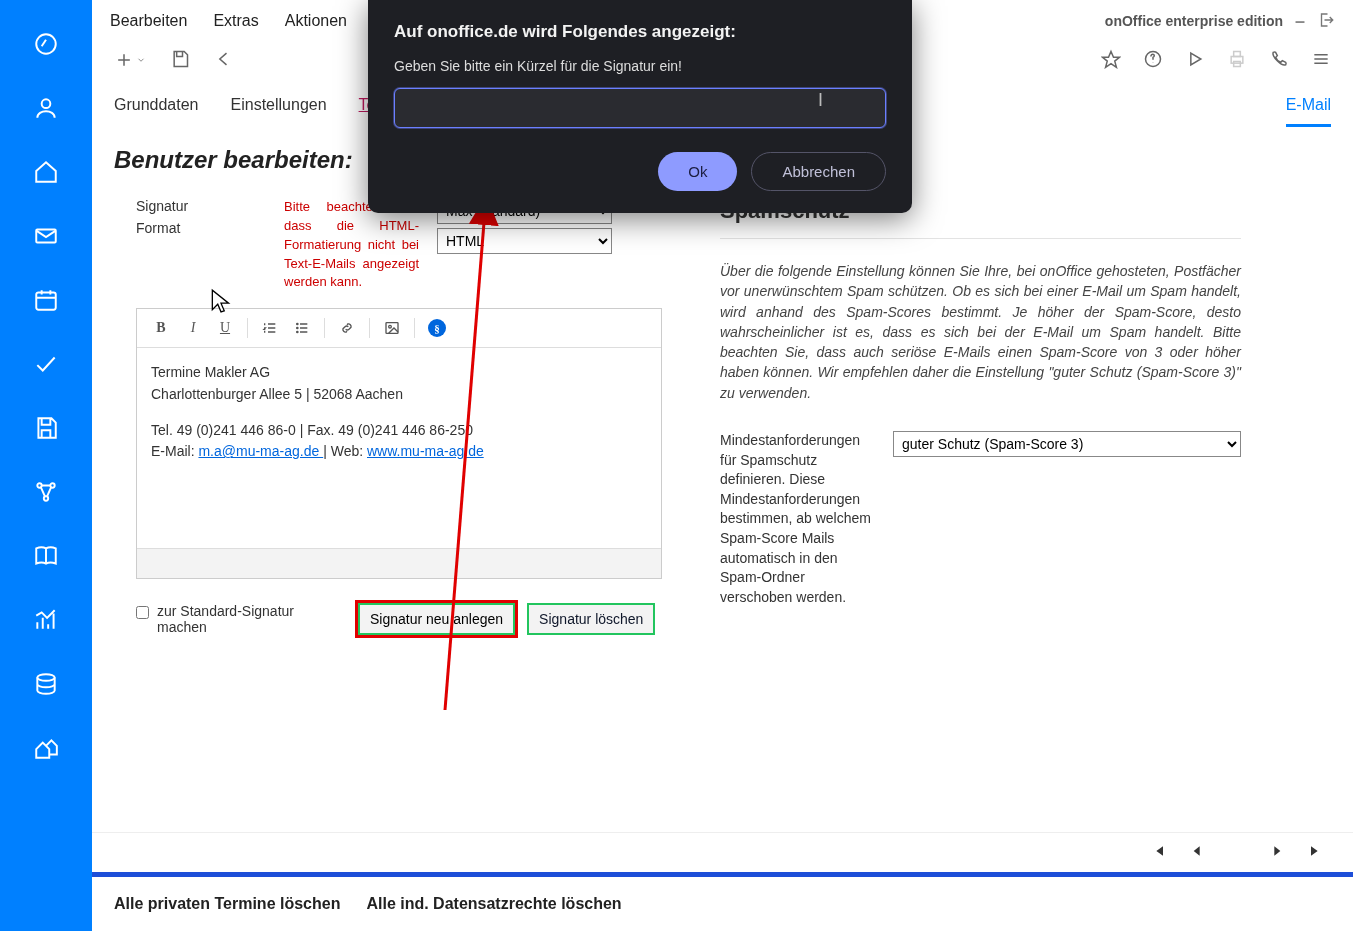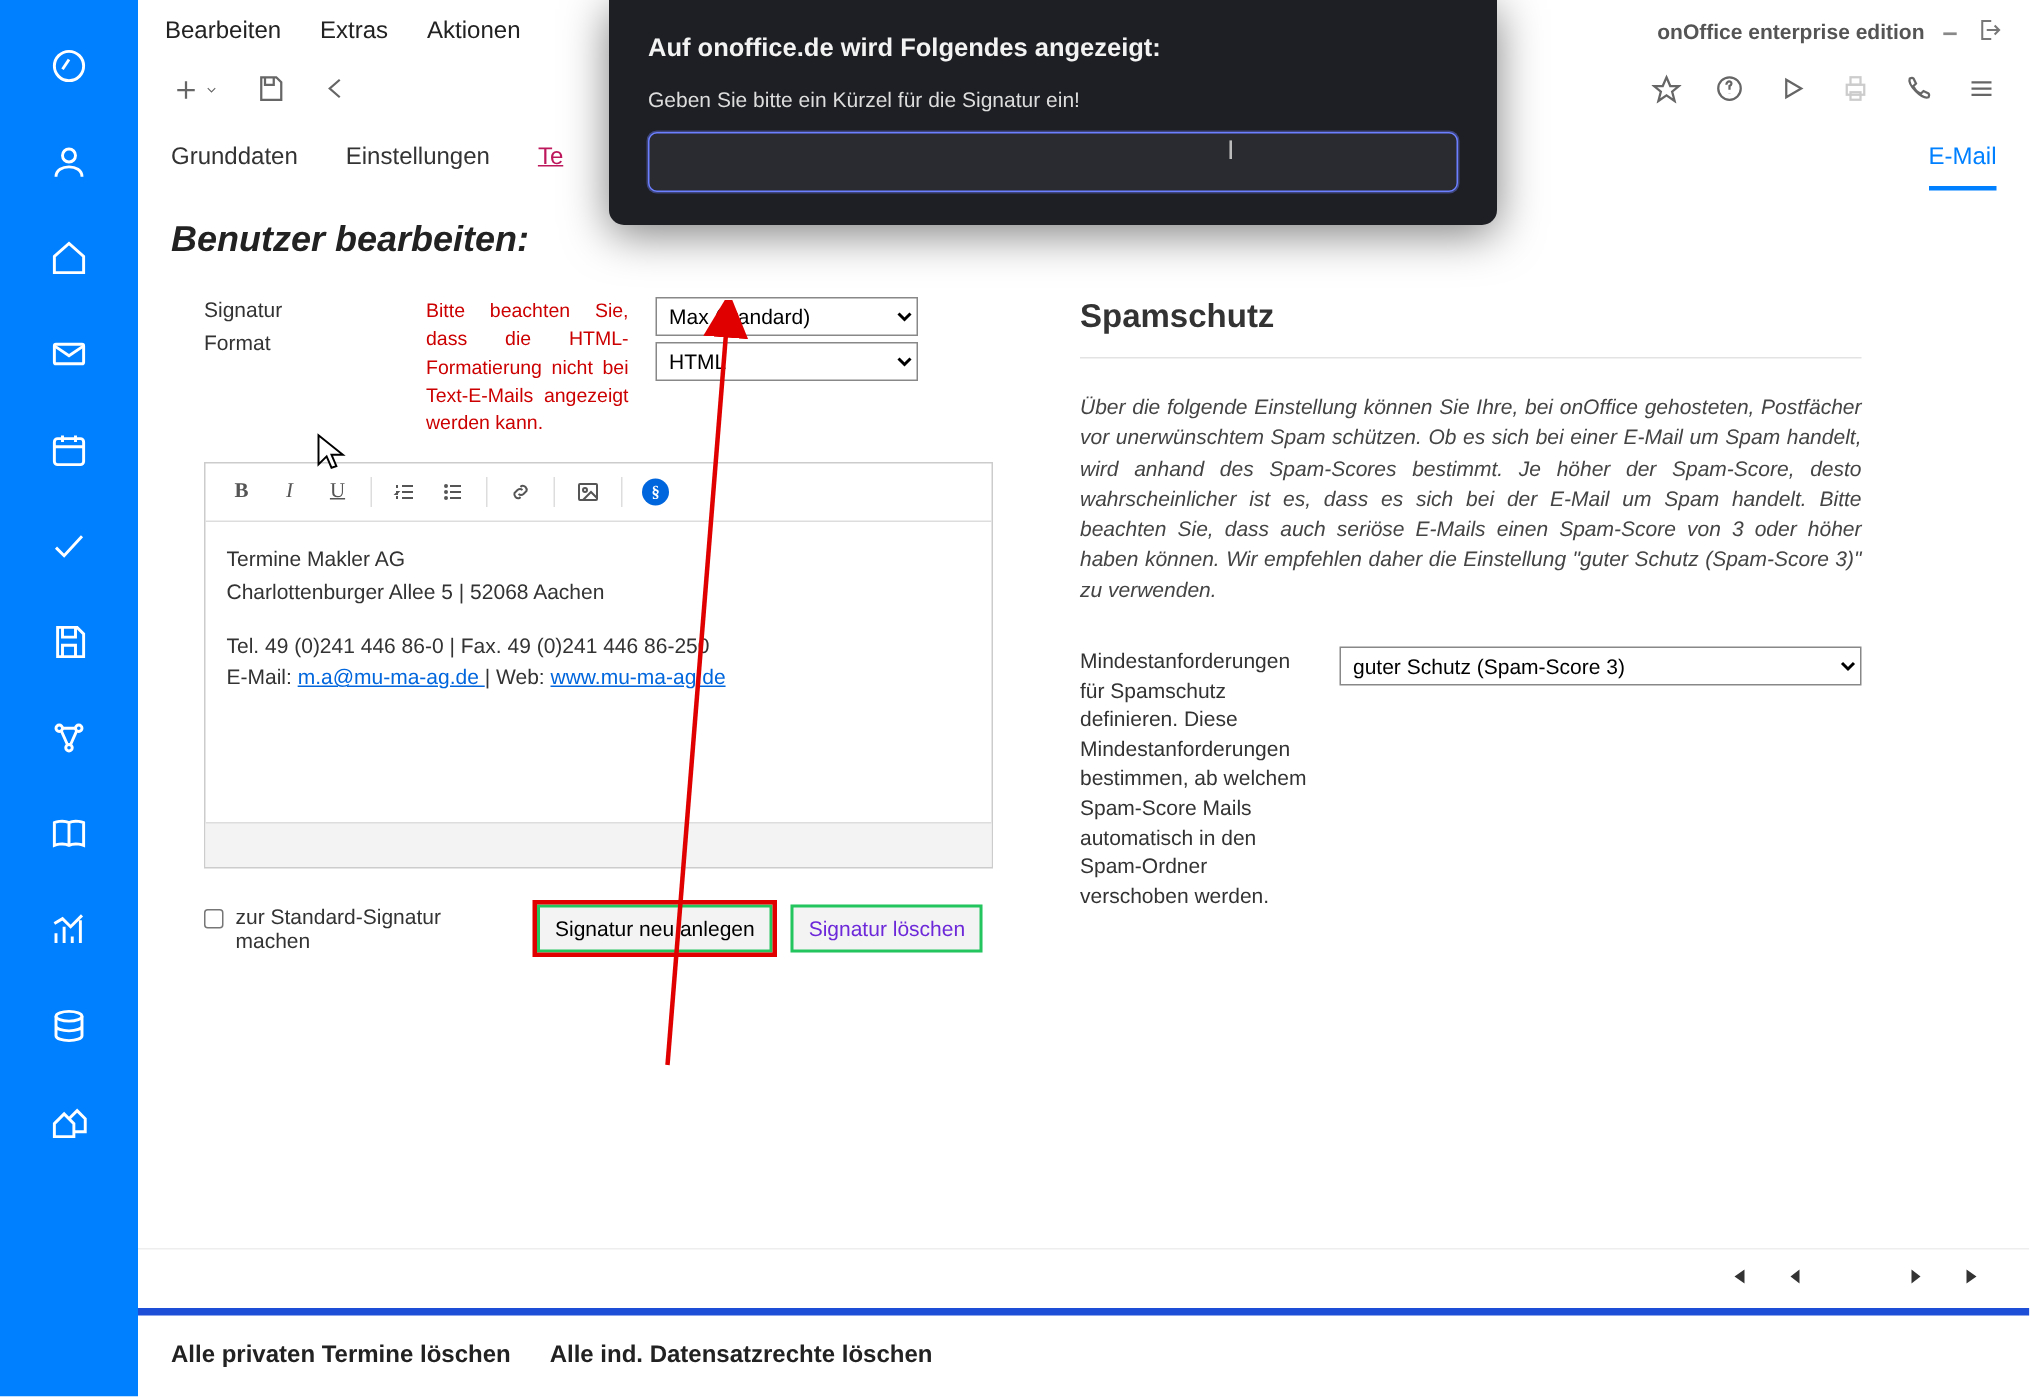--- a/index.html
+++ b/index.html
@@ -50,37 +50,37 @@
   .etb svg { width:16px; height:16px; }
   .globeicon { width:18px;height:18px;border-radius:50%; background:#0066dd; color:#fff; display:flex;align-items:center;justify-content:center; font-size:11px; font-weight:700;}
   .ebody { padding: 14px 14px; min-height: 200px; font-size: 14px; color: #333; line-height: 1.55; }
   .ebody a { color: #0066dd; text-decoration: underline; }
   .efoot { height: 30px; background: #f3f3f3; border-top: 1px solid #ddd; }
 
   .actionsrow { display: flex; align-items: center; gap: 12px; margin-top: 24px; }
   .chkwrap { display:flex; gap:8px; align-items:flex-start; width: 210px; }
   .chkwrap input { margin-top: 3px; }
   .btn { padding: 6px 10px; font-size: 14px; border: 2px solid #22c55e; background: #f3f3f3; cursor: pointer; }
-  .btn.disabled { color:#6d28d9; }
+  .btn.disabled { color:#0f172a; }
   .btn.highlight { outline: 3px solid #e00000; outline-offset: 0; }
 
   .rightcard h2 { font-size: 22px; font-weight: 700; padding-bottom: 14px; border-bottom: 1px solid #e3e3e3; margin-bottom: 22px; }
   .rightcard .para { font-style: italic; color: #444; text-align: justify; line-height: 1.45; margin-bottom: 28px; }
   .spamrow { display:flex; gap: 18px; }
   .spamlabel { width: 155px; line-height: 1.4; }
   .spamsel { flex:1; }
   .spamsel select { width: 100%; }
 
   .bottombar { display: flex; align-items: center; justify-content: flex-end; gap: 22px; padding: 10px 30px; border-top: 1px solid #eee; color:#333; }
   .bottombar svg { width: 16px; height:16px; fill:#333; }
 
   .footerrow { display:flex; gap: 26px; padding: 18px 22px; font-size: 16px; font-weight: 600; color:#222; border-top: 5px solid #1d4ed8; }
 
   
-  .modal { position: absolute; top: 0; left: 406px; width: 592px; background: #1e1f24; color: #eee; border-radius: 0 0 10px 10px; padding: 22px 26px 22px 26px; box-shadow: 0 6px 30px rgba(0,0,0,.5); z-index: 50; }
+  .modal { position: absolute; top: 0; left: 368px; width: 544px; background: #1e1f24; color: #eee; border-radius: 0 0 10px 10px; padding: 22px 26px 22px 26px; box-shadow: 0 6px 30px rgba(0,0,0,.5); z-index: 50; }
   .modal .mtitle { font-size: 17px; font-weight: 600; margin-bottom: 16px; color:#f3f3f3; }
   .modal .mprompt { font-size: 14px; margin-bottom: 14px; color:#ddd; }
   .modal input.mtext { width: 100%; height: 40px; background:#2a2b30; border: 1.5px solid #6b7fff; border-radius: 6px; padding: 6px 10px; color:#eee; font-size:14px; outline: none; box-shadow: 0 0 0 1px rgba(107,127,255,.4); }
   .modal .mbtns { display:flex; justify-content: flex-end; gap: 14px; margin-top: 24px; }
   .mbtn { padding: 10px 30px; border-radius: 22px; font-size: 15px; cursor:pointer; border:none; }
   .mbtn.ok { background:#8e9bff; color:#1b1d40; font-weight:500; }
   .mbtn.cancel { background: transparent; color:#c0c0d8; border:1px solid #545468; }
 
   .arrow { position:absolute; pointer-events: none; z-index: 40; }
   .cursor-svg { position: absolute; z-index: 45; pointer-events: none; }
@@ -348,16 +348,20 @@
   </svg>
 
   <svg class="cursor-svg" style="left:210px; top:288px; width:22px; height:26px;" viewBox="0 0 20 24">
     <path d="M2 2 L2 20 L7 15 L10 22 L13 21 L10 14 L17 14 Z" fill="#fff" stroke="#000" stroke-width="1.2"></path>
   </svg>
 
   <div class="modal">
     <div class="mtitle">Auf onoffice.de wird Folgendes angezeigt:</div>
     <div class="mprompt">Geben Sie bitte ein Kürzel für die Signatur ein!</div>
     <input class="mtext" type="text" value="" style="">
+    <div class="mbtns">
+      <button class="mbtn ok">Ok</button>
+      <button class="mbtn cancel">Abbrechen</button>
+    </div>
   </div>
   <div class="ibeam" style="left:818px; top:90px;">I</div>
 
 </div>
 
 </body></html>

